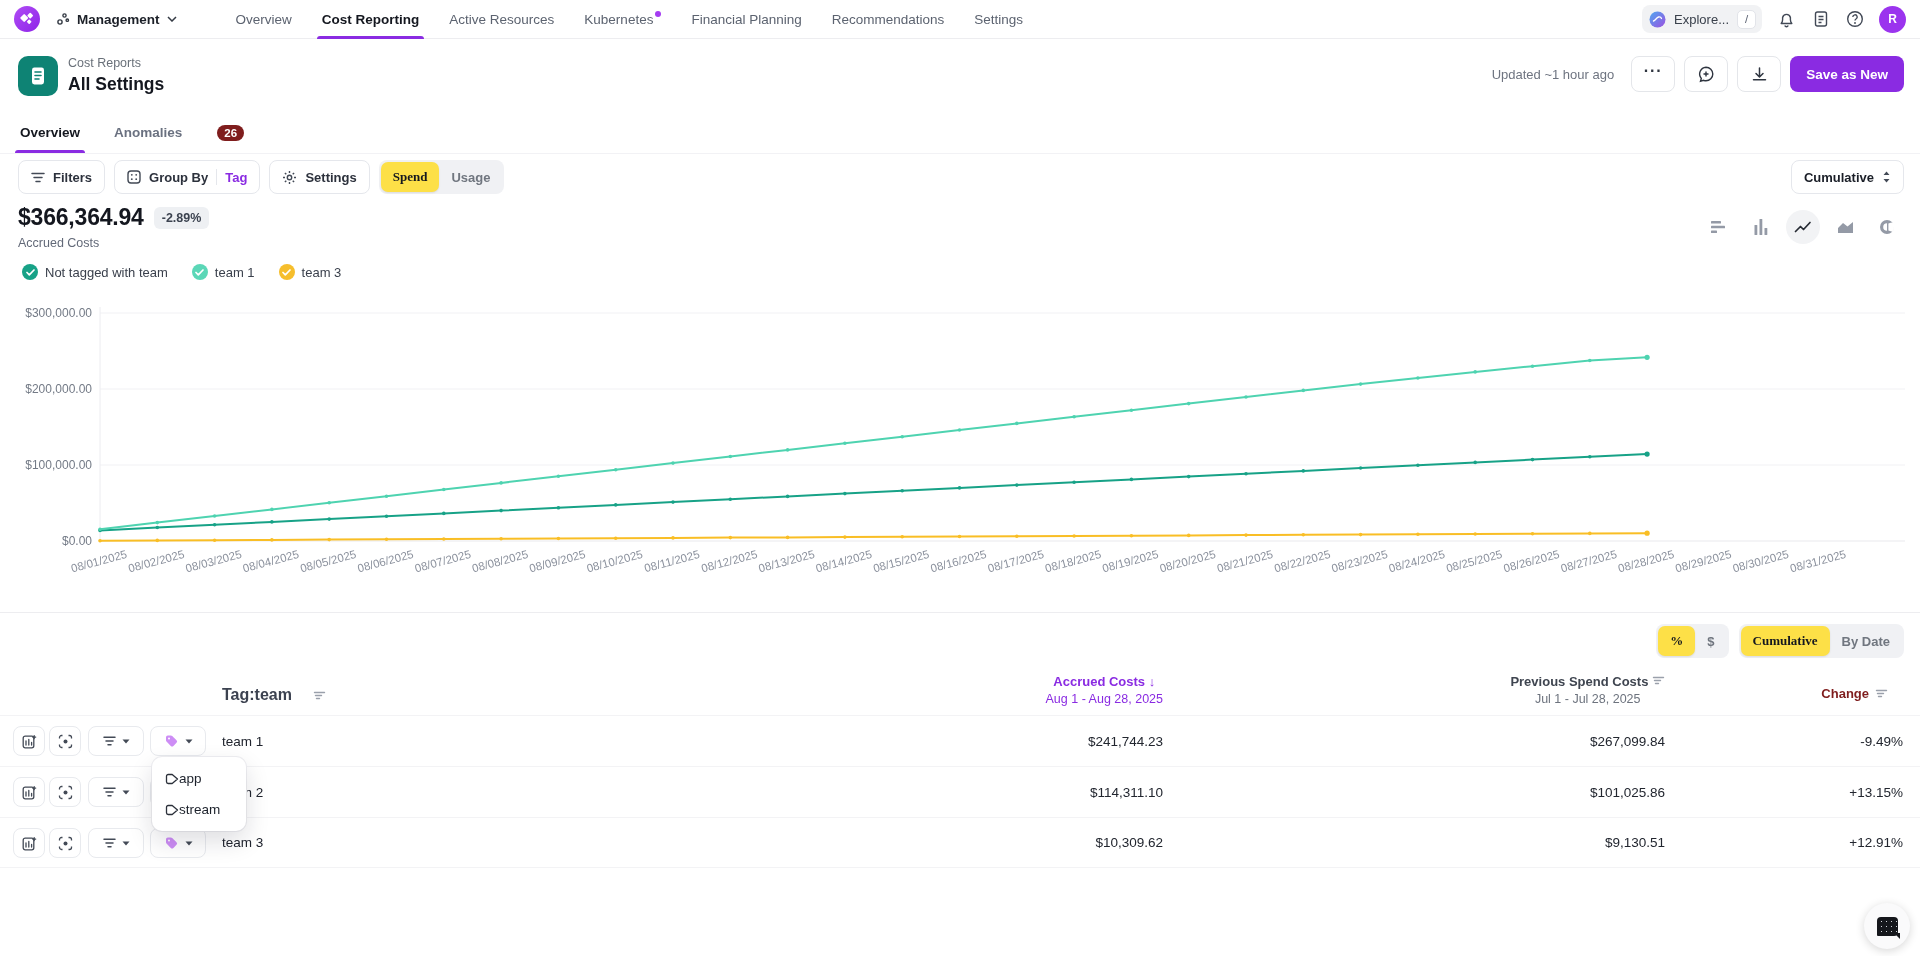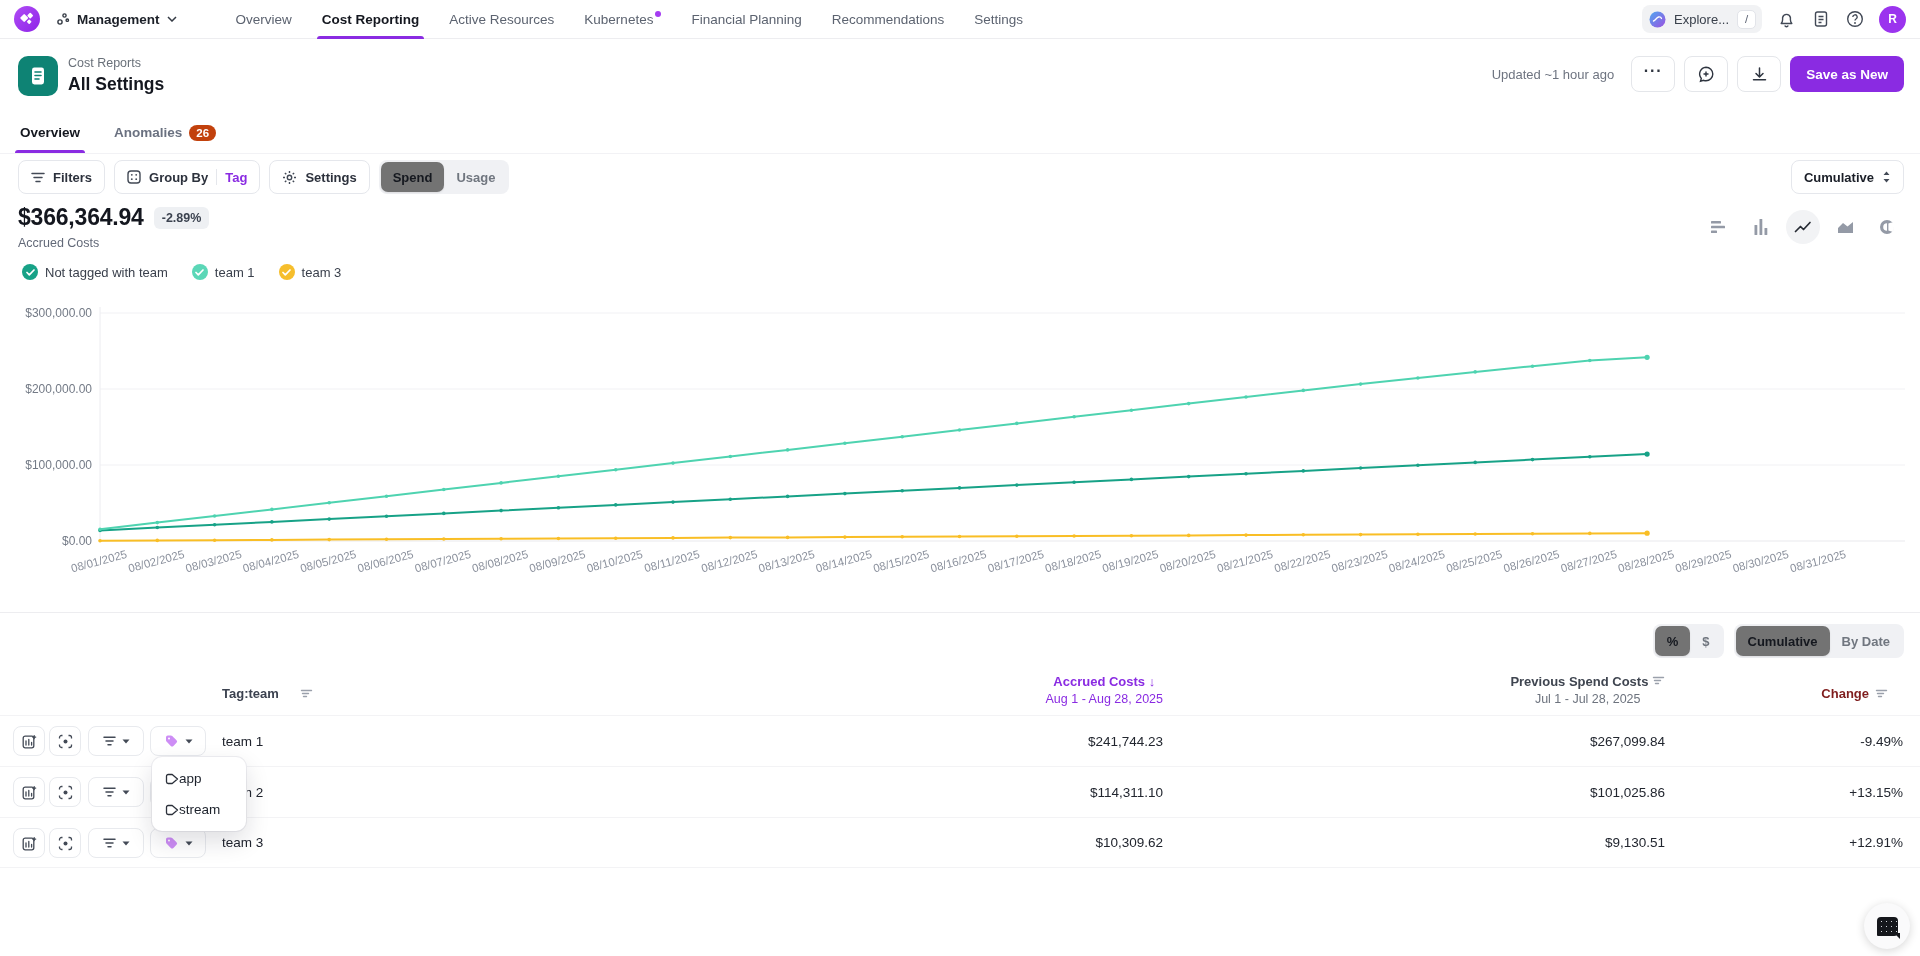--- a/index.html
+++ b/index.html
@@ -44,34 +44,34 @@
     color:#fff; font-size:13.5px; font-weight:700; cursor:pointer; font-family:inherit; }
 
   
   .tabs { position:absolute; top:112px; left:0; right:0; height:42px; display:flex;
     padding-left:18px; border-bottom:1px solid #f2f2f5; }
   .tab { display:flex; align-items:center; gap:7px; padding:0 2px; margin-right:30px;
     font-size:13.5px; color:#6a7180; font-weight:600; position:relative; cursor:pointer; }
   .tab.active { color:#14171f; font-weight:700; }
   .tab.active::after { content:""; position:absolute; left:-3px; right:-3px; bottom:0;
     height:3px; background:#8A2BE2; border-radius:3px 3px 0 0; }
-  .badge { background:#c2410c; color:#fff; font-size:11.5px; font-weight:700;
-    padding:2px 7px; border-radius:10px; }
+  .badge { background:#7f1d1d; color:#fff; font-size:11.5px; font-weight:700;
+    padding:2px 7px; border-radius:10px;margin-left:28px; }
 
   
   .toolbar { position:absolute; top:160px; left:18px; right:16px; display:flex; align-items:center; gap:9px; }
   .tbtn { height:34px; background:#fff; border:1px solid #e5e7ec; border-radius:8px;
     display:inline-flex; align-items:center; gap:8px; padding:0 12px; font-size:13px;
     font-weight:600; color:#2c313c; cursor:pointer; }
   .vdiv { width:1px; height:16px; background:#e5e7ec; }
   .accent-text { color:#8a2be2; font-weight:600; }
   .seg { background:#f0f1f4; border-radius:8px; padding:2px; display:flex; }
   .chip { height:30px; padding:0 12px; border-radius:7px; display:flex; align-items:center;
     font-size:13px; font-weight:600; color:#70767f; cursor:pointer; }
-  .chip.active { background:#737373; color:#15181f; box-shadow:0 1px 2px rgba(0,0,0,.09); }
+  .chip.active { background:#fde047; color:#15181f; box-shadow:0 1px 2px rgba(0,0,0,.09);font-family:Liberation Serif, serif; }
   .toolbar-right { margin-left:auto; display:flex; gap:9px; }
   .date-strong { font-weight:700; color:#1a1e27; }
 
   
   .kpi-row { position:absolute; left:18px; top:204px; display:flex; align-items:center; gap:10px; }
   .kpi-value { font-size:23px; font-weight:800; color:#14171f; letter-spacing:-0.2px; }
   .kpi-delta { background:#eef0f3; border-radius:6px; padding:4px 8px; font-size:12.5px;
     font-weight:600; color:#3c4350; }
   .kpi-label { position:absolute; left:18px; top:236px; font-size:12.5px; color:#626978; }
 
@@ -87,21 +87,21 @@
 
   
   #chart-svg { position:absolute; top:293px; left:0; }
   .section-divider { position:absolute; top:612px; left:0; right:0; border-top:1px solid #ededf0; }
 
   
   .table-controls { position:absolute; top:624px; right:16px; display:flex; gap:10px; }
 
   
   .thead-tag { position:absolute; left:222px; top:686px; display:flex; align-items:center; gap:21px;
-    font-size:13px; font-weight:600; color:#3c4250; cursor:pointer; }
+    font-size:16px; font-weight:600; color:#3c4250; cursor:pointer; }
   .thead-col { position:absolute; top:674px; text-align:center; font-size:13px; font-weight:600;
     color:#3f4550; cursor:pointer; }
   .thead-col .sub { font-size:12.5px; font-weight:400; color:#6d737e; margin-top:3px; }
   .thead-col.sorted, .thead-col.sorted .sub { color:#8a2be2; }
   .thead-change { position:absolute; top:686px; right:32px; display:flex; align-items:center; gap:6px;
     font-size:13px; font-weight:600; color:#7f1d1d; cursor:pointer; }
   .sort-icon { display:inline-flex; color:#9aa0ab; }
 
   .trow { position:absolute; left:0; right:0; height:51px; border-top:1px solid #f3f3f5; }
   .trow.last { border-bottom:1px solid #f3f3f5; }

